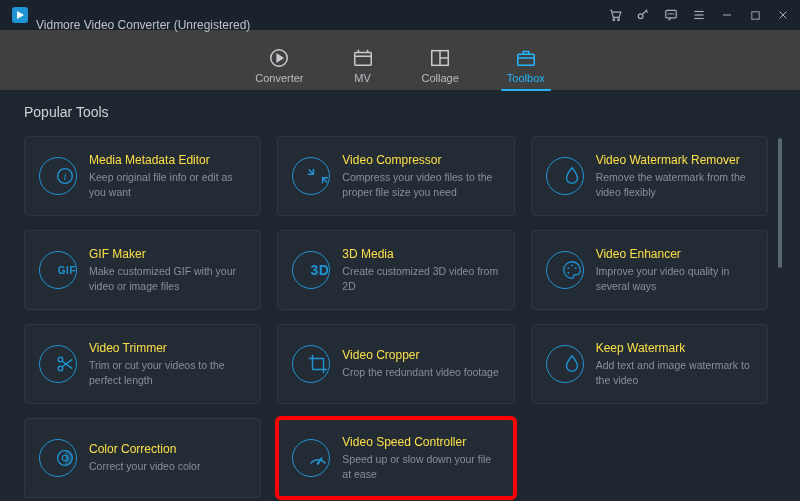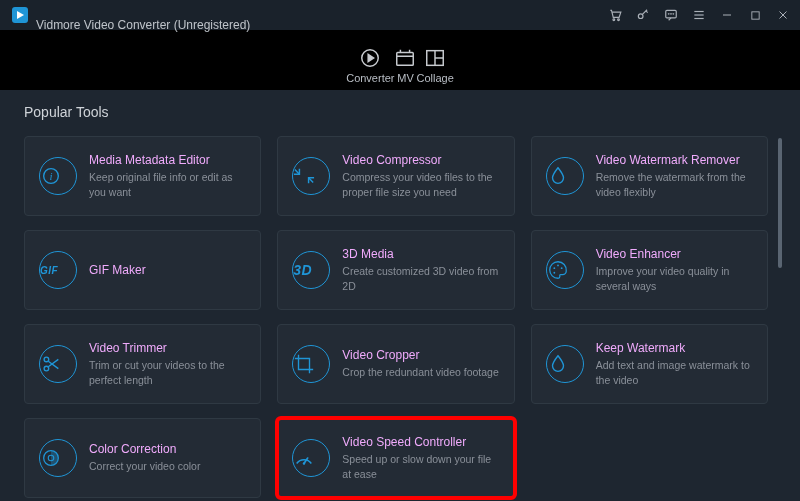--- a/index.html
+++ b/index.html
@@ -21,22 +21,22 @@
   .app-logo {
     width: 16px; height: 16px; border-radius: 3px;
   }
   .app-title { font-size: 12px; color: #bfc4ca; margin-top: 20px; }
   .title-right { display: flex; align-items: center; gap: 14px; }
   .tbar-icon { width: 14px; height: 14px; display: flex; align-items: center; justify-content: center; cursor: pointer; }
 
   
   .topnav {
     display: flex; justify-content: center; align-items: flex-end;
-    height: 60px; padding-top: 6px;
-    background: #000000;
+    gap: 48px; height: 60px; padding-top: 6px;
+    background: #404040;
   }
   .navtab {
     display: flex; flex-direction: column; align-items: center; gap: 3px;
     padding-bottom: 6px; cursor: pointer;
     color: #b9bec5; position: relative;
   }
   .navtab .nicon { width: 22px; height: 22px; display: flex; align-items: center; justify-content: center; }
   .navtab .nlabel { font-size: 11px; }
   .navtab.active { color: #23b6ff; }
   .navtab.active::after {
@@ -70,26 +70,25 @@
   .card {
     display: flex; align-items: center; gap: 12px;
     padding: 14px 14px;
     border: 1px solid #2f3943; border-radius: 4px;
     background: #232b35;
     cursor: pointer;
   }
   .card .icon {
     width: 38px; height: 38px; flex: 0 0 38px;
     border: 1.5px solid #1f95d6; border-radius: 50%;
-    display: flex; align-items: center; justify-content: flex-start;
+    display: flex; align-items: center; justify-content: flex-end;
     color: #1f95d6;
-    font-style: italic;
   }
   .card .texts { display: flex; flex-direction: column; gap: 3px; min-width: 0; }
-  .card .title { font-size: 12px; color: #f0abfc; font-weight: 500; }
+  .card .title { font-size: 12px; color: #fde047; font-weight: 500; }
   .card .desc  { font-size: 10.5px; color: #8a9099; line-height: 1.35; }
 
   .highlight-ring {
     outline: 4px solid #ff0000; outline-offset: -2px;
   }
 
   svg { display: block; }
 </style>
 </head>
 <body>
@@ -175,20 +174,29 @@
   <div class="navtab">
     <span class="nicon">
       <svg width="22" height="22" viewBox="0 0 24 24" fill="none" stroke="#c8cbd0" stroke-width="1.6">
           <rect x="3" y="4" width="18" height="16"></rect>
           <line x1="12" y1="4" x2="12" y2="20"></line>
           <line x1="12" y1="12" x2="21" y2="12"></line>
         </svg>
     </span>
     <span class="nlabel">Collage</span>
   </div>
+  <div class="navtab active">
+    <span class="nicon">
+      <svg width="22" height="22" viewBox="0 0 24 24" fill="none" stroke="#23b6ff" stroke-width="1.6">
+          <rect x="3" y="8" width="18" height="12" rx="1"></rect>
+          <path d="M3 12h18M9 8V5h6v3"></path>
+        </svg>
+    </span>
+    <span class="nlabel">Toolbox</span>
+  </div>
 </div>
 
 <div class="content">
   <div class="section-title">Popular Tools</div>
 
   <div class="grid-wrap">
     <div class="grid" id="tools-grid">
 
     <div class="card">
           <div class="icon">
@@ -222,20 +230,21 @@
             <div class="title">Video Watermark Remover</div>
             <div class="desc">Remove the watermark from the video flexibly</div>
           </div>
         </div>
         <div class="card">
           <div class="icon">
             <span style="font-size:10px;font-weight:700;color:#1f95d6;letter-spacing:0.5px">GIF</span>
           </div>
           <div class="texts">
             <div class="title">GIF Maker</div>
+            <div class="desc">Make customized GIF with your video or image files</div>
           </div>
         </div>
         <div class="card">
           <div class="icon">
             <span style="font-size:14px;font-weight:700;color:#1f95d6;letter-spacing:0.5px">3D</span>
           </div>
           <div class="texts">
             <div class="title">3D Media</div>
             <div class="desc">Create customized 3D video from 2D</div>
           </div>

